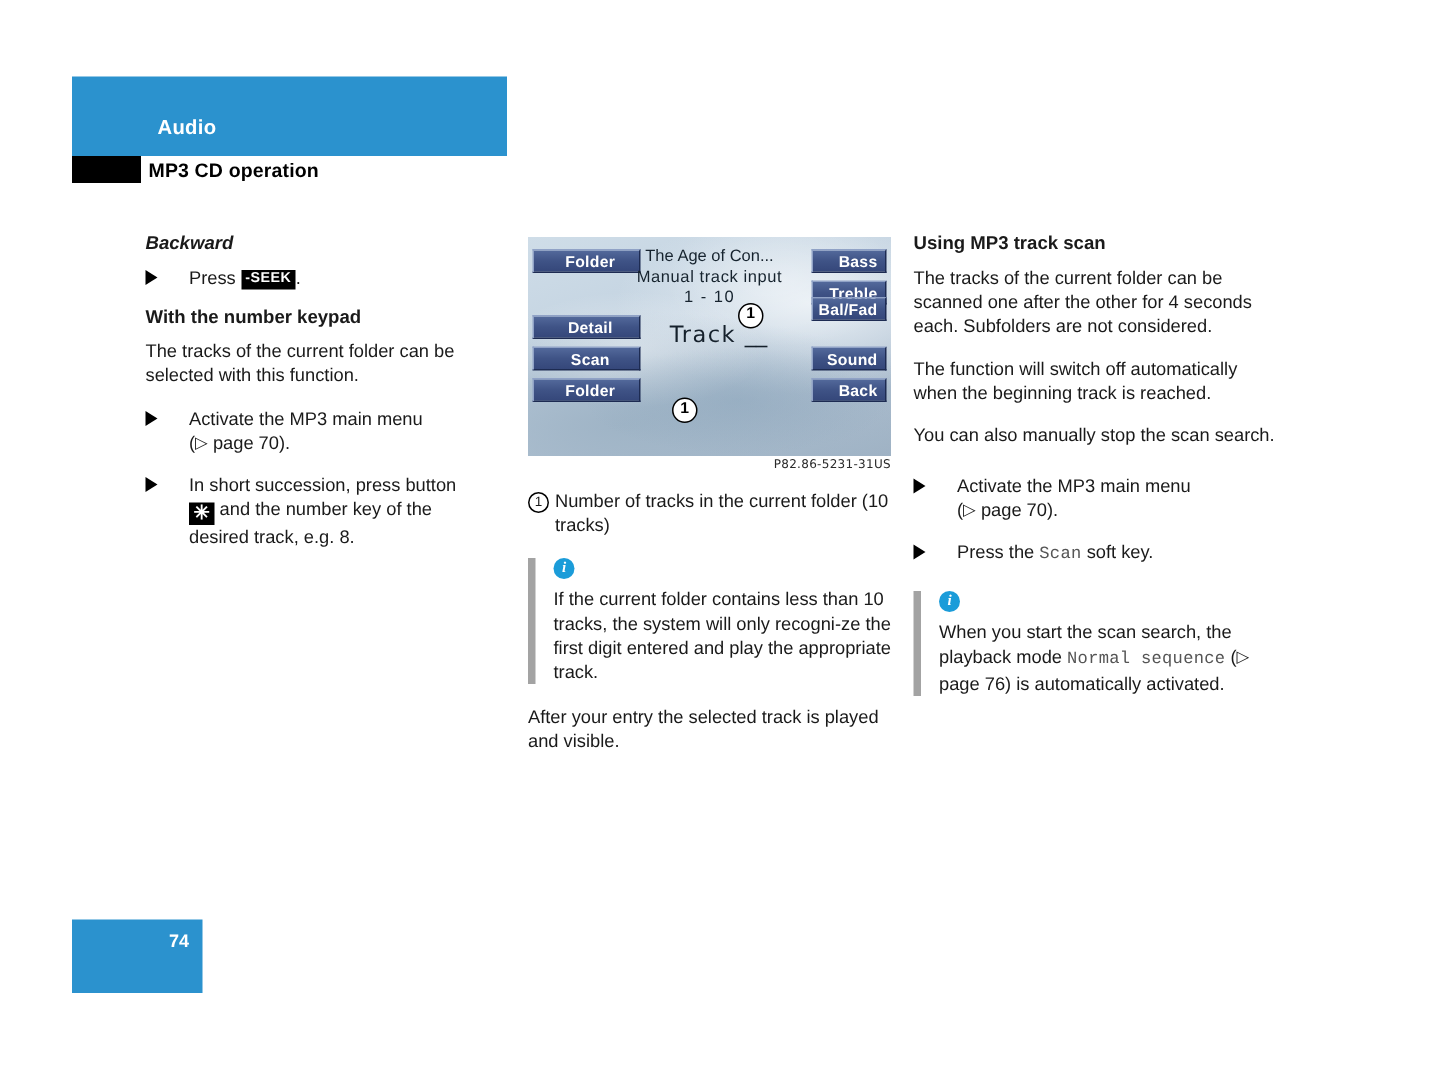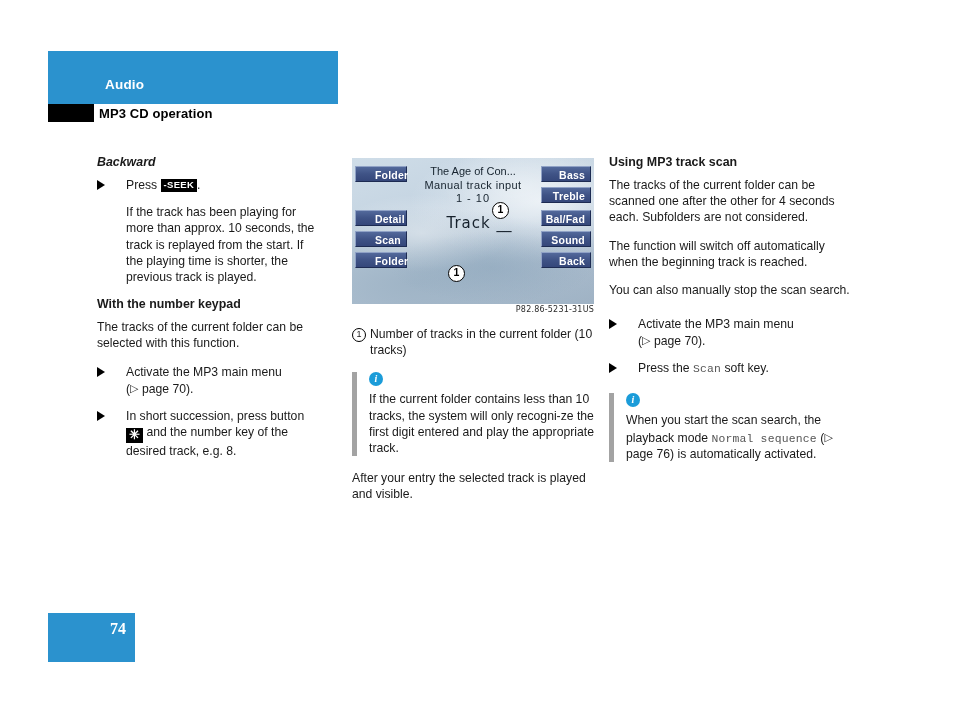--- a/index.html
+++ b/index.html
@@ -238,30 +238,30 @@
     border-left: 1px solid #90a2c6;
     border-right: 1px solid #1d2b52;
     border-bottom: 1px solid #1d2b52;
     color: #ffffff;
     font-size: 10.5px;
     font-weight: bold;
     line-height: 16px;
     letter-spacing: 0.2px;
     box-sizing: border-box;
   }
-  .softkey.left  { left: 3px;  width: 52px; padding-left: 19px;  text-align: left; }
+  .softkey.left  { left: 3px;  width: 72px; padding-left: 5px;  text-align: center; }
   .softkey.right { right: 3px; width: 50px; padding-right: 5px; text-align: right; }
 
   #sk-folder  { top: 8px;  }
   #sk-detail  { top: 52px; }
   #sk-scan    { top: 73px; }
   #sk-setting { top: 94px; }
   #sk-bass    { top: 8px;  }
   #sk-treble  { top: 29px; }
-  #sk-balfad  { top: 52px; }
+  #sk-balfad  { top: 40px; }
   #sk-sound   { top: 73px; }
   #sk-back    { top: 94px; }
 
   #disp-title {
     position: absolute;
     left: 57px; top: 7px;
     width: 128px;
     text-align: center;
     font-size: 11px;
     color: #16232e;
@@ -385,24 +385,23 @@
     left: 48px;
     top: 613px;
     width: 87px;
     height: 49px;
     background: #2b92ce;
   }
   #footer-page {
     position: absolute;
     right: 9px;
     top: 7px;
-    font-size: 16px;
+    font-size: 12px;
     font-weight: bold;
     color: #ffffff;
-    font-family: Liberation Serif, serif;
   }
 </style>
 </head>
 <body>
 
 <div id="header-band">
   <div id="header-chapter">Audio</div>
 </div>
 <div id="header-black-square"></div>
 <div id="header-section">MP3 CD operation</div>
@@ -410,21 +409,20 @@
 <div class="column" id="col-left">
 
   <h3 class="head-italic">Backward</h3>
 
   <div class="bullet-row">
     <span class="tri"></span>
     <span>Press</span>
     <span class="key-badge">-SEEK</span><span>.</span>
   </div>
 
-  <div class="indent-block">If the track has been playing for more than approx. 10 seconds, the track is replayed from the start. If the playing time is shorter, the previous track is played.</div>
 
   <h3 class="head-bold">With the number keypad</h3>
 
   <p class="para">The tracks of the current folder can be selected with this function.</p>
 
   <div class="bullet-row">
     <span class="tri"></span>
     <span>Activate the MP3 main menu</span><br>
     <span>(</span><span class="ref-arrow">▷</span><span> page 70).</span>
   </div>

